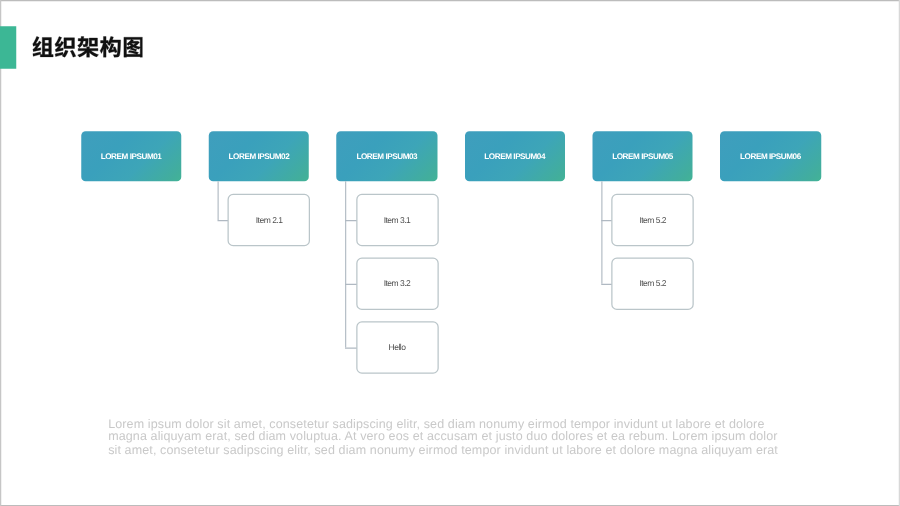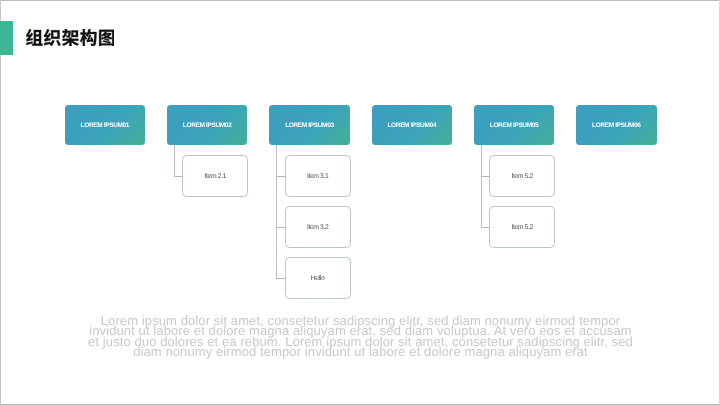--- a/index.html
+++ b/index.html
@@ -28,22 +28,22 @@
         display:flex;align-items:center;justify-content:center;line-height:1;
         padding-top:2.4px;box-sizing:border-box;}
   .child{position:absolute;border:1px solid var(--child-border);border-radius:4.5px;background:#fff;
          color:var(--child-text);font-size:6.8px;letter-spacing:-0.4px;line-height:1;
          display:flex;align-items:center;justify-content:center;
          box-sizing:border-box;}
   .child span{position:relative;top:1.1px;}
   .vline{position:absolute;width:1px;background:var(--connector);}
   .hline{position:absolute;height:1px;background:#b0b9c2;}
 
-  #caption{position:absolute;left:86.5px;top:316px;width:548px;text-align:center;
-           font-size:13px;letter-spacing:0.1px;line-height:10.3px;color:#c9c9c9;}
+  #caption{position:absolute;left:86.5px;top:335px;width:548px;
+           font-size:10px;letter-spacing:0.1px;line-height:10.3px;color:#c9c9c9;}
 </style>
 </head>
 <body>
 
 <div id="slide">
   <div class="frame-top"></div>
   <div class="frame-bottom"></div>
   <div class="frame-left"></div>
   <div class="frame-right"></div>
 

